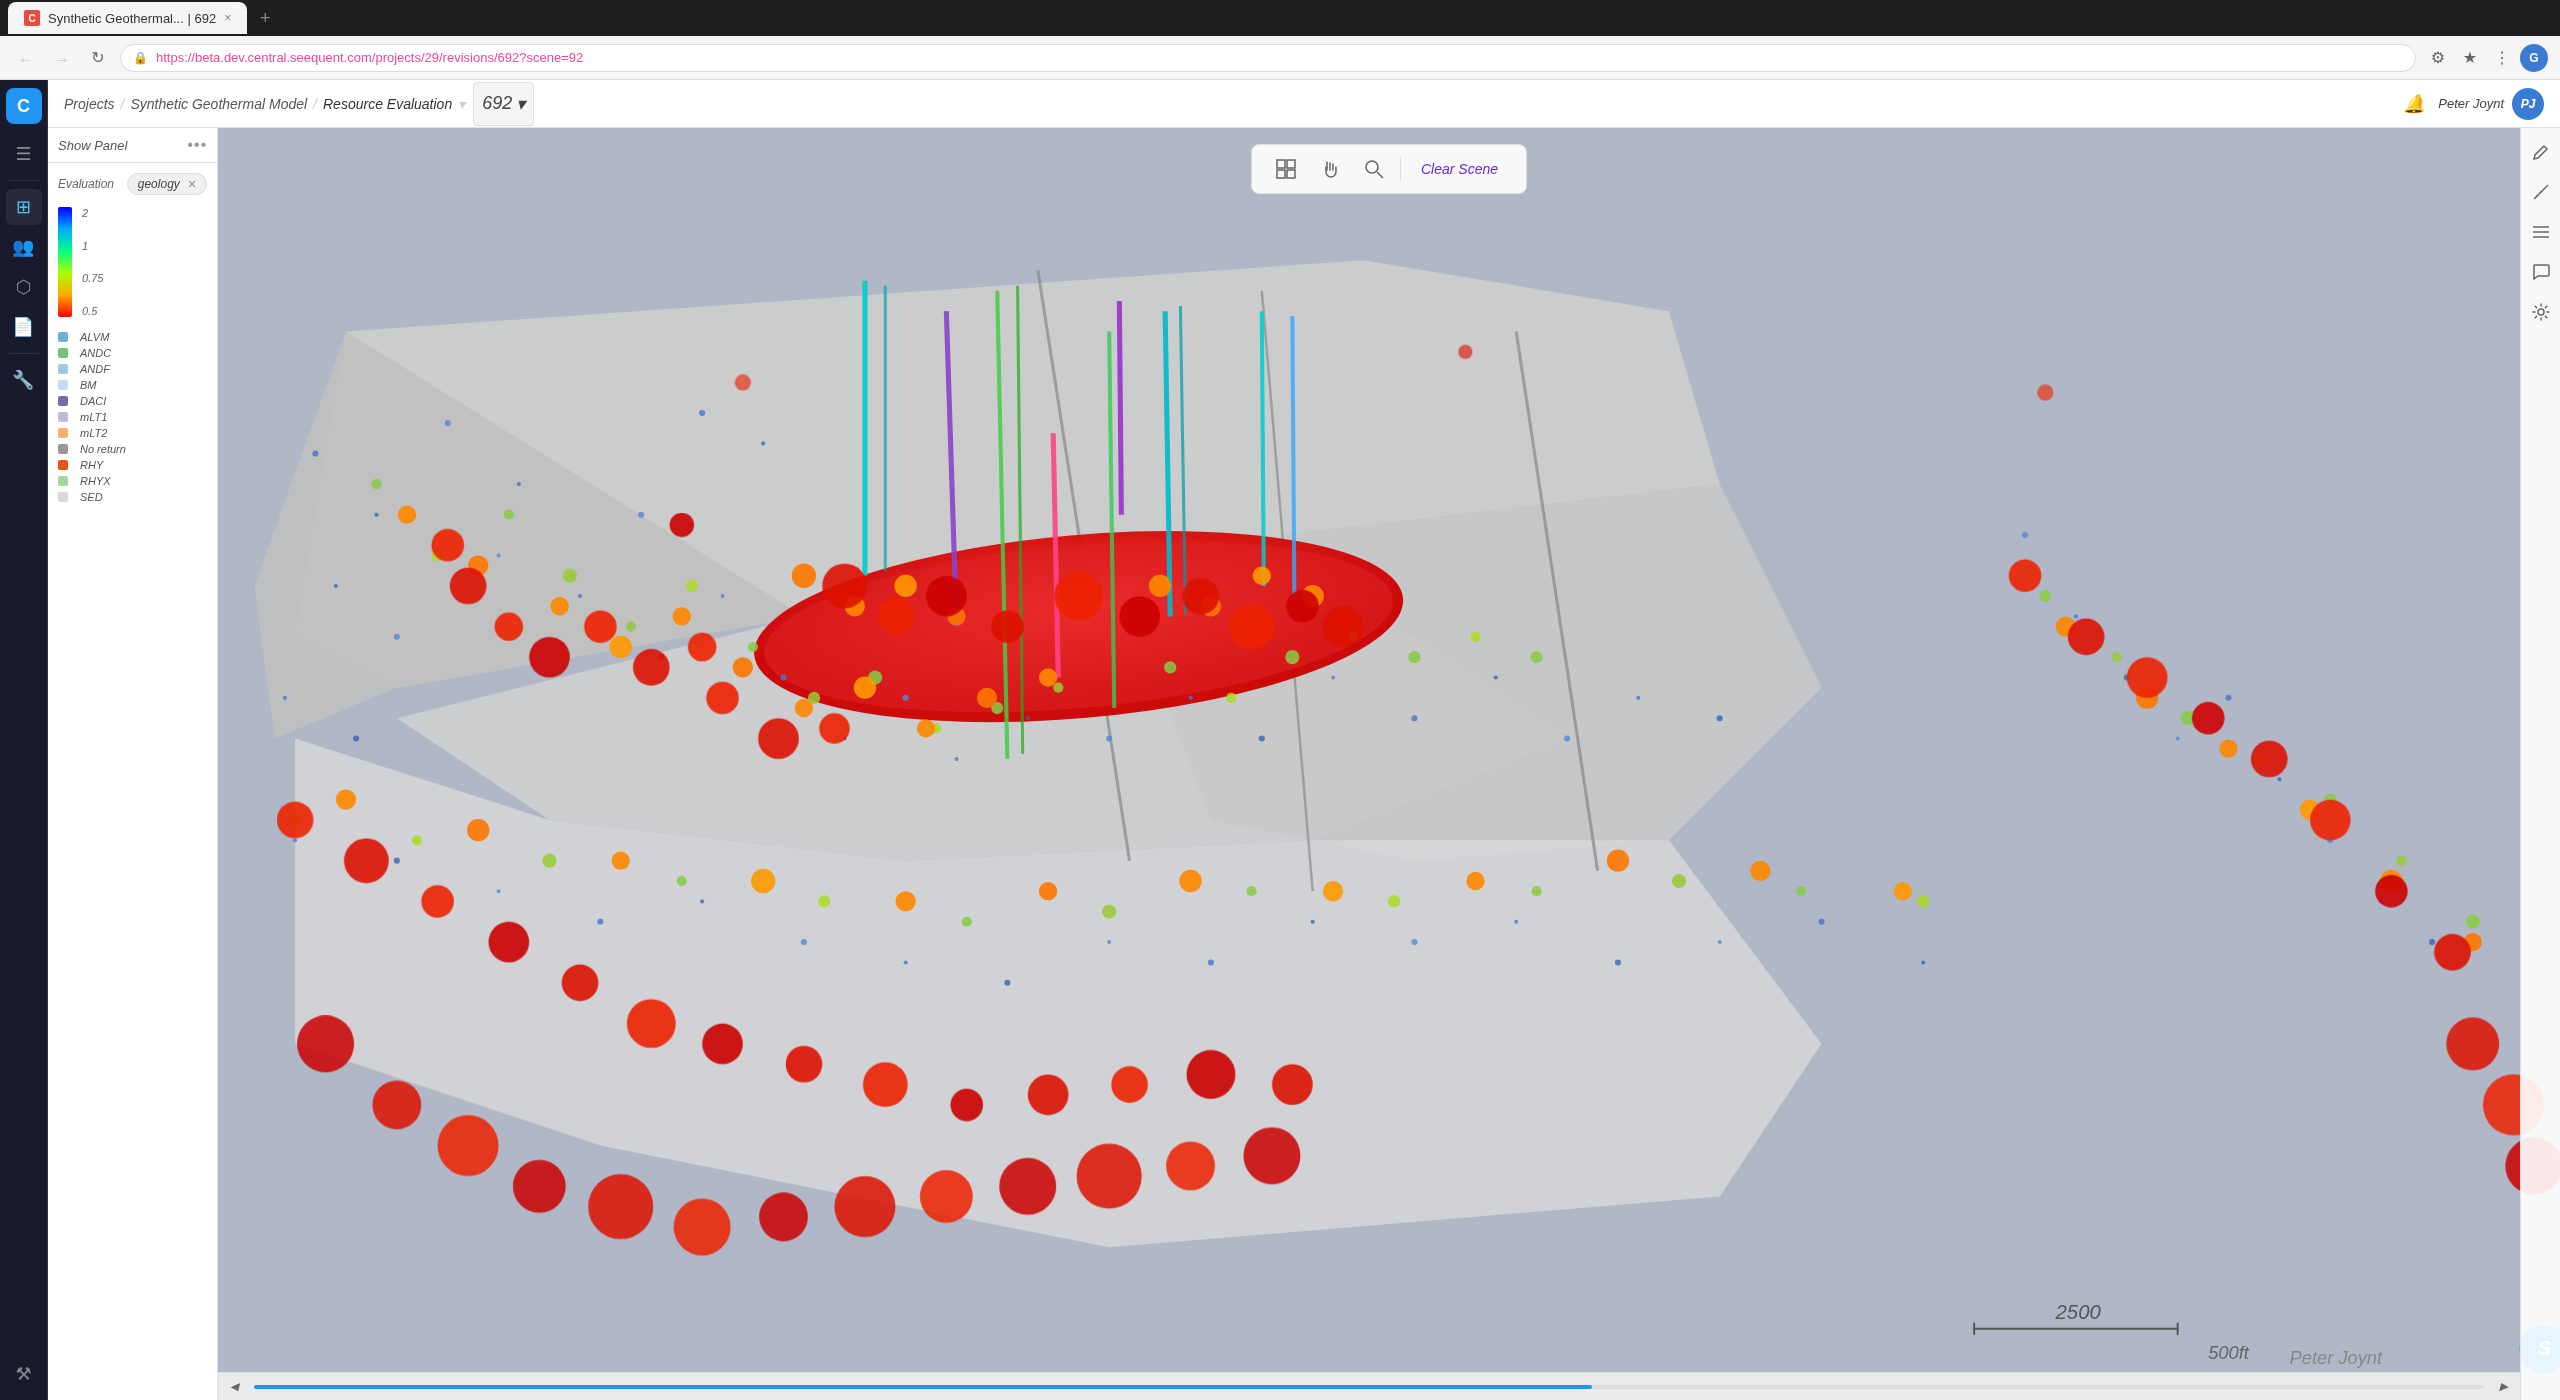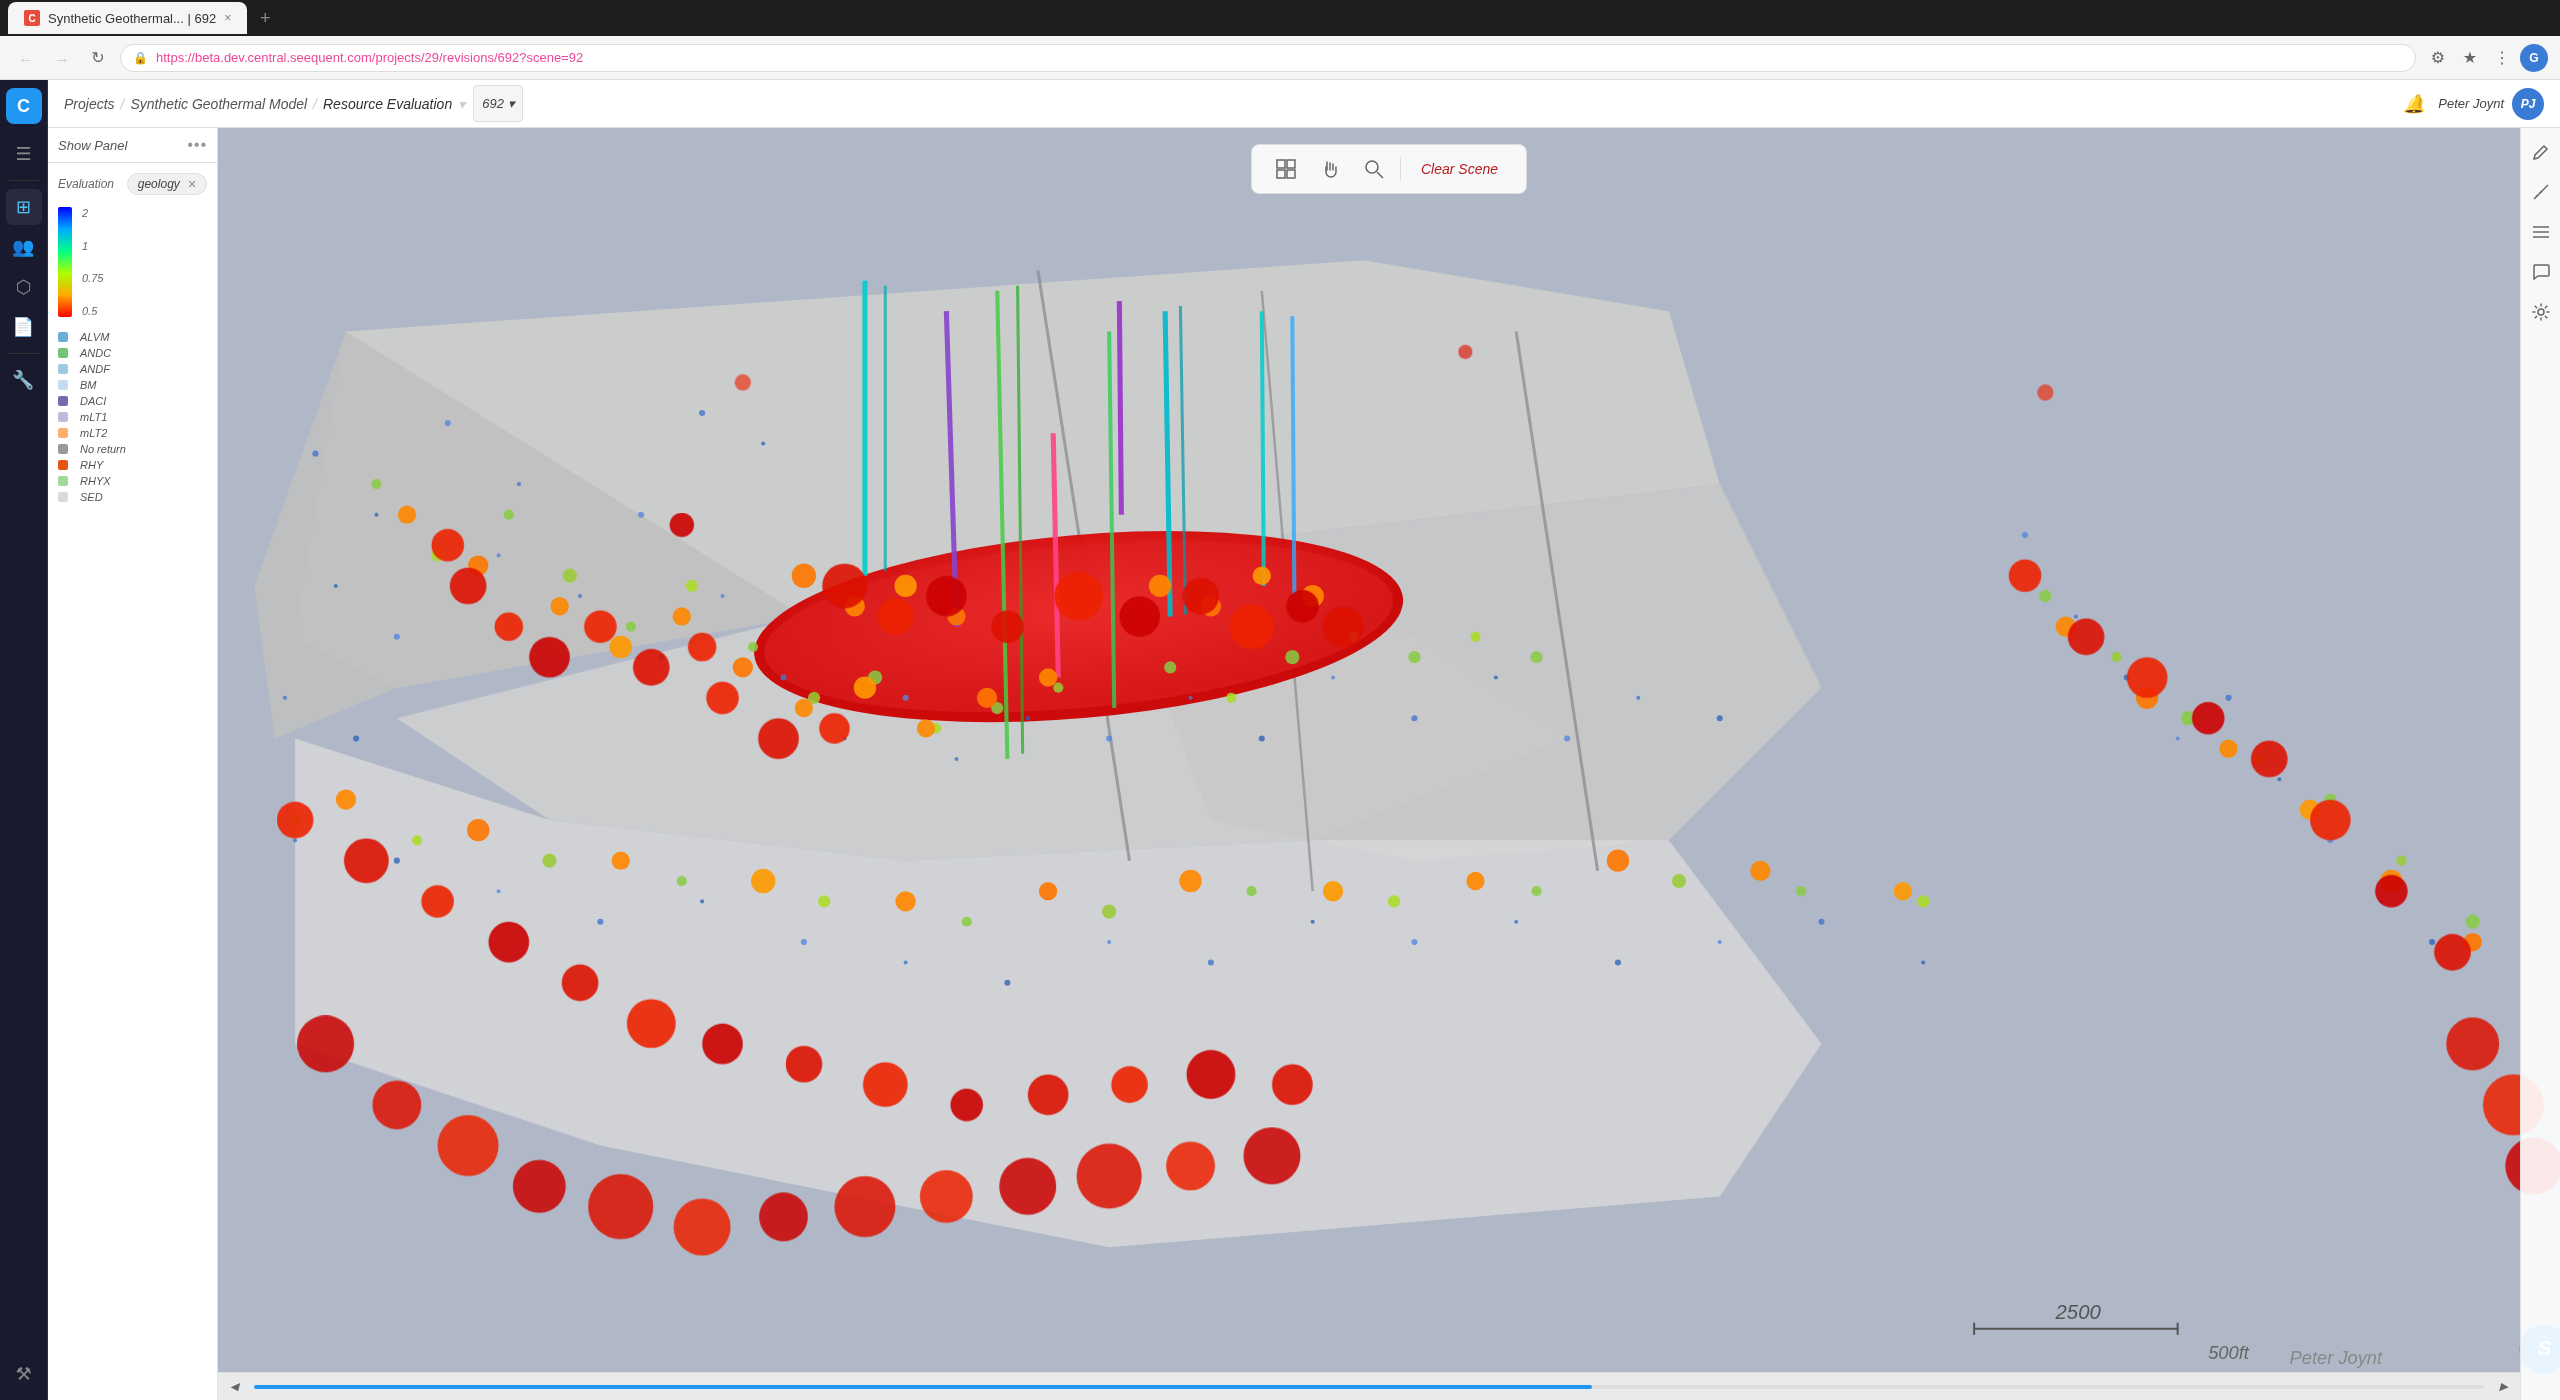--- a/index.html
+++ b/index.html
@@ -36,21 +36,21 @@
 
     
     .main-content { flex: 1; display: flex; flex-direction: column; background: #f0f0f0; font-style: italic; }
 
     
     .app-header { height: 48px; background: white; border-bottom: 1px solid #e0e0e0; display: flex; align-items: center; padding: 0 16px; gap: 8px; }
     .breadcrumb { display: flex; align-items: center; gap: 6px; font-size: 14px; color: #666; }
     .breadcrumb-sep { color: #ccc; }
     .breadcrumb-link { color: #555; cursor: pointer; }
     .breadcrumb-current { color: #333; font-weight: 500; }
-    .version-badge { display: flex; align-items: center; gap: 4px; background: #f5f5f5; border: 1px solid #ddd; border-radius: 4px; padding: 10px 8px; font-size: 13px; color: #444; cursor: pointer; }
+    .version-badge { display: flex; align-items: center; gap: 4px; background: #f5f5f5; border: 1px solid #ddd; border-radius: 4px; padding: 10px 8px; font-size: 18px; color: #444; cursor: pointer; }
     .header-spacer { flex: 1; }
     .header-bell { width: 32px; height: 32px; display: flex; align-items: center; justify-content: center; color: #666; font-size: 18px; cursor: pointer; }
     .header-user { display: flex; align-items: center; gap: 8px; font-size: 13px; color: #444; }
     .user-avatar { width: 32px; height: 32px; background: #3a7bd5; border-radius: 50%; display: flex; align-items: center; justify-content: center; color: white; font-size: 12px; font-weight: bold; }
 
     
     .workspace { display: flex; flex: 1; overflow: hidden; }
 
     
     .left-panel { width: 170px; background: white; border-right: 1px solid #e0e0e0; display: flex; flex-direction: column; }
@@ -72,21 +72,21 @@
     .legend-color { width: 10px; height: 10px; border-radius: 2px; flex-shrink: 0; }
     .legend-label { font-size: 11px; color: #555; }
 
     
     .viewport { flex: 1; position: relative; overflow: hidden; background: #c8c8c8; }
 
     
     .viewport-toolbar { position: absolute; top: 16px; left: 50%; transform: translateX(-50%); display: flex; align-items: center; gap: 8px; background: rgba(255,255,255,0.9); border: 1px solid #ddd; border-radius: 8px; padding: 6px 16px; z-index: 10; }
     .toolbar-btn { width: 36px; height: 36px; display: flex; align-items: center; justify-content: center; color: #555; font-size: 20px; cursor: pointer; border-radius: 4px; }
     .toolbar-separator { width: 1px; height: 24px; background: #ddd; }
-    .clear-scene-btn { font-size: 14px; color: #b91c1c; padding: 6px 12px; cursor: pointer; white-space: nowrap; }
+    .clear-scene-btn { font-size: 14px; color: #6d28d9; padding: 6px 12px; cursor: pointer; white-space: nowrap; }
 
     
     .right-tools { width: 40px; background: rgba(255,255,255,0.9); border-left: 1px solid #e0e0e0; display: flex; flex-direction: column; align-items: center; padding: 8px 0; gap: 8px; position: absolute; right: 0; top: 0; bottom: 0; }
     .right-tool-btn { width: 32px; height: 32px; display: flex; align-items: center; justify-content: center; color: #666; font-size: 18px; cursor: pointer; border-radius: 4px; }
 
     
     .bottom-bar { position: absolute; bottom: 0; left: 0; right: 40px; height: 28px; background: rgba(240,240,240,0.9); border-top: 1px solid #ddd; display: flex; align-items: center; padding: 0 12px; gap: 16px; font-size: 11px; color: #666; }
     .timeline-bar { flex: 1; height: 4px; background: #ddd; border-radius: 2px; position: relative; }
     .timeline-progress { width: 60%; height: 100%; background: #2196F3; border-radius: 2px; }
 

